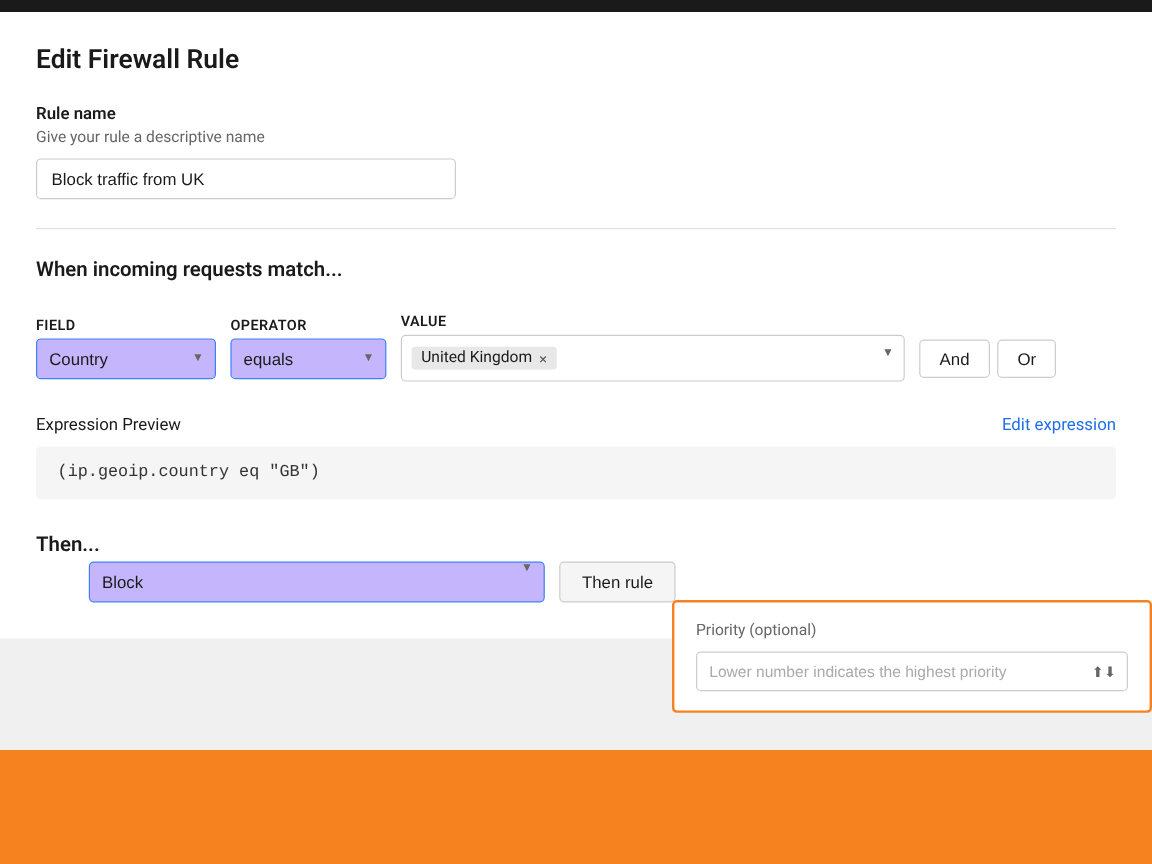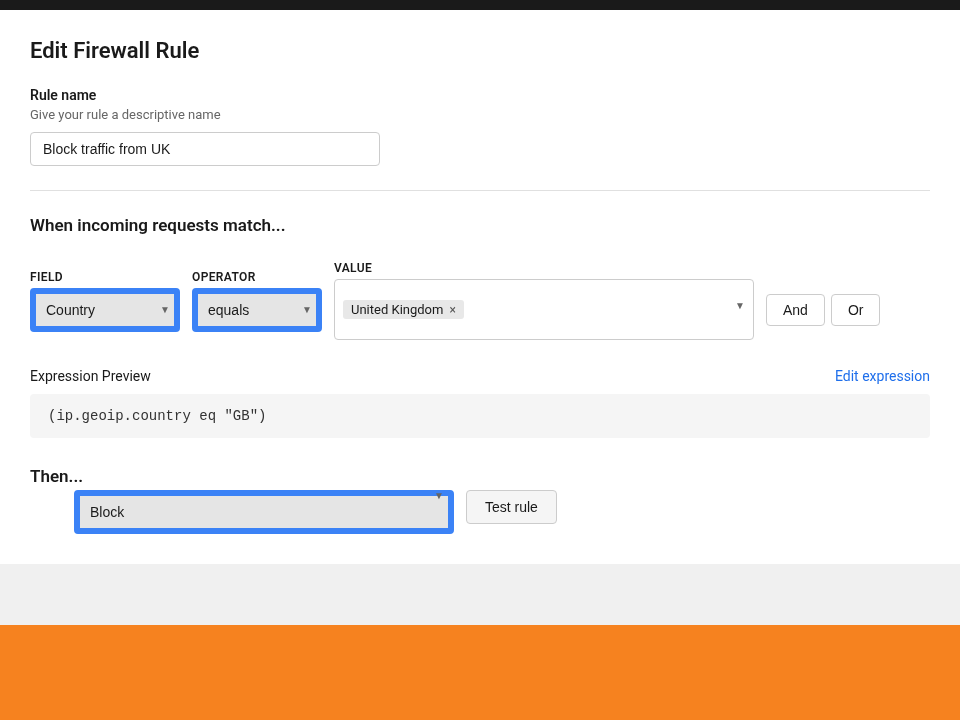--- a/index.html
+++ b/index.html
@@ -97,26 +97,26 @@
     }
 
     .select-wrapper {
       position: relative;
       display: inline-flex;
       align-items: center;
     }
 
     .select-input {
       appearance: none;
-      border: 6px solid #3b82f6;
+      border: 1px solid #3b82f6;
       border-radius: 4px;
       padding: 8px 32px 8px 10px;
       font-size: 14px;
       color: #1a1a1a;
-      background: #e5e5e5;
+      background: #c4b5fd;
       cursor: pointer;
       outline: none;
     }
 
     .select-arrow {
       position: absolute;
       right: 10px;
       pointer-events: none;
       font-size: 10px;
       color: #666;
@@ -130,21 +130,21 @@
       width: 130px;
     }
 
     .value-field-wrapper {
       position: relative;
       display: flex;
       align-items: flex-start;
       border: 1px solid #ccc;
       border-radius: 4px;
       background: #fff;
-      padding: 20px 8px;
+      padding: 9px 8px;
       width: 420px;
       min-height: 38px;
     }
 
     .value-tag {
       display: inline-flex;
       align-items: center;
       background: #e8e8e8;
       border-radius: 3px;
       padding: 2px 8px;
@@ -397,20 +397,31 @@
     <div class="then-row">
       <div class="action-select-wrapper">
         <select class="select-input action-select">
           <option>Block</option>
           <option>Allow</option>
           <option>Challenge</option>
           <option>JS Challenge</option>
         </select>
         <span class="select-arrow">▼</span>
       </div>
-      <button class="test-rule-btn">Test rule</button>
+      <button class="test-rule-btn">Then rule</button>
     </div>
   </div>
 
+  <div class="priority-box">
+    <div class="priority-label">Priority (optional)</div>
+    <div class="priority-select-wrapper">
+      <select class="priority-select">
+        <option value="" disabled="" selected="">Lower number indicates the highest priority</option>
+        <option value="1">1</option>
+        <option value="2">2</option>
+      </select>
+      <span class="priority-select-arrow">⬆⬇</span>
+    </div>
+  </div>
 
 </div>
 
 <div class="orange-footer"></div>
 
 </body></html>

